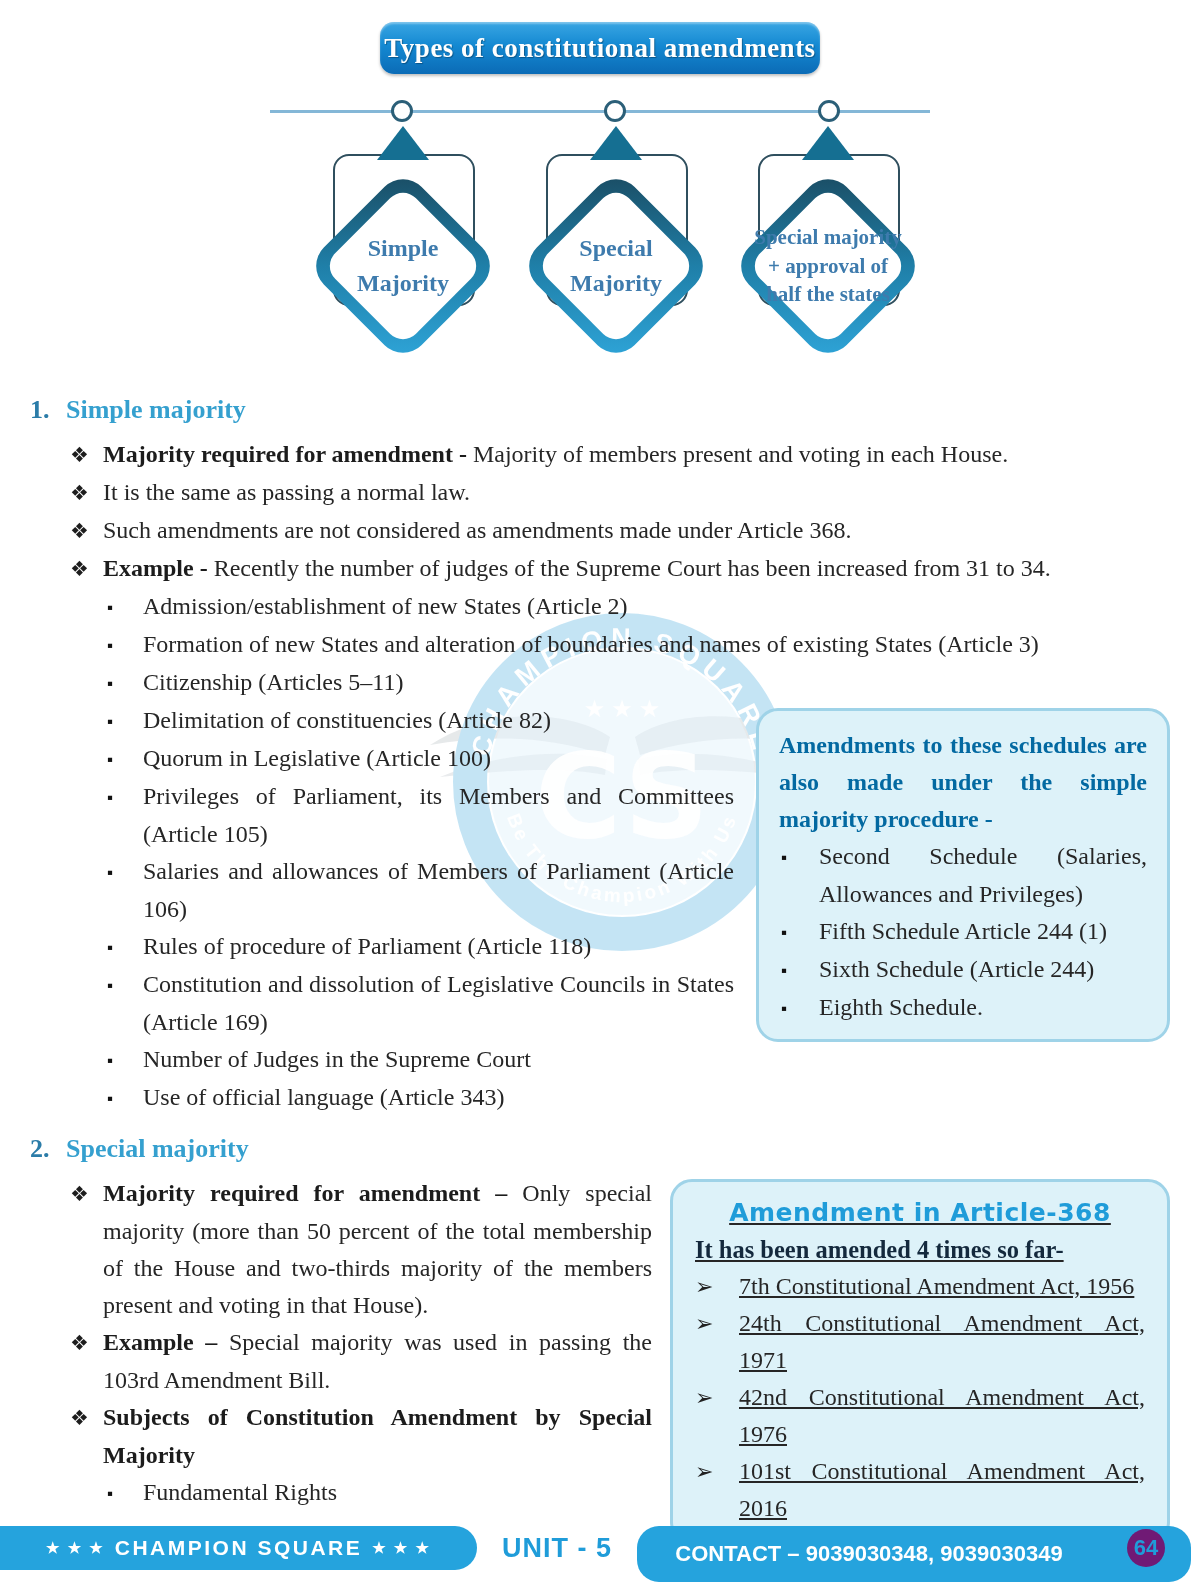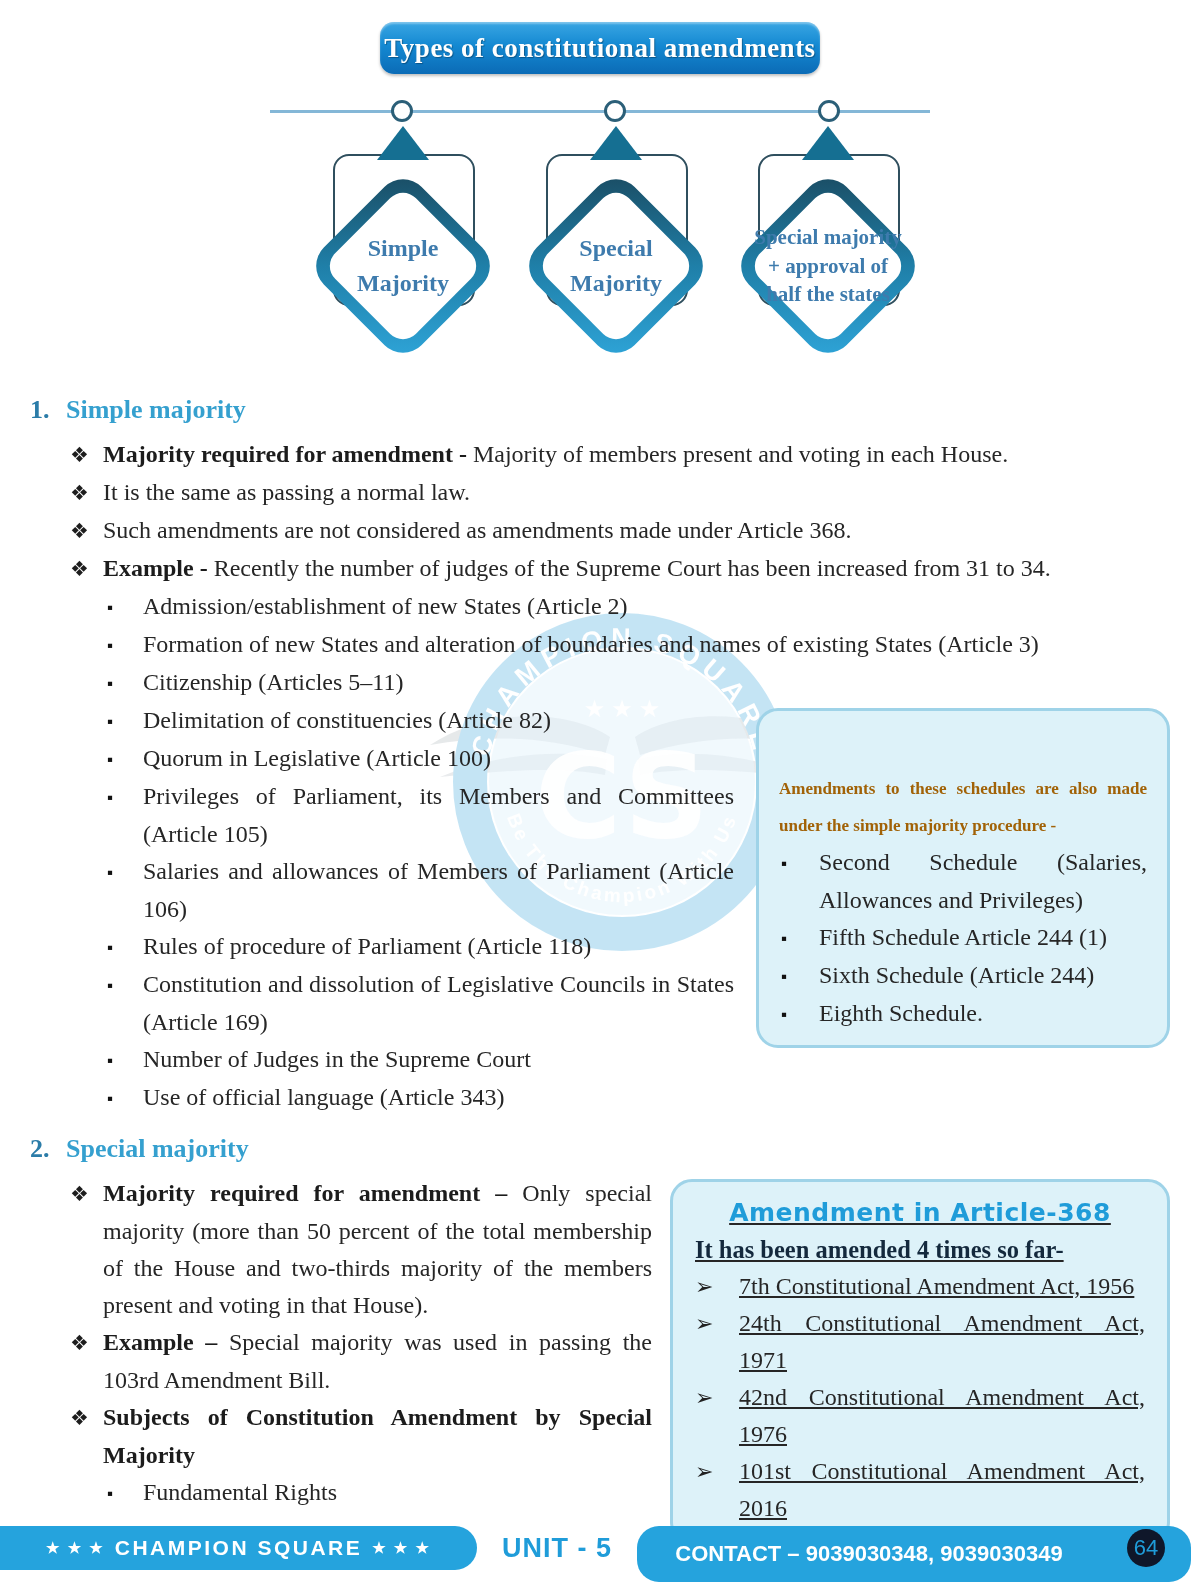--- a/index.html
+++ b/index.html
@@ -42,21 +42,21 @@
   .sec2 .sec-h{margin-top:14px;}
   .li{font-size:24px;line-height:37px;text-align:justify;}
   .l1{margin-left:73px;text-indent:-33px;}
   .l2{margin-left:113px;text-indent:-36px;}
   .mk1{display:inline-block;width:33px;text-indent:0;font-size:21px;color:#1d1d1d;}
   .mk2{display:inline-block;width:36px;text-indent:0;font-size:17px;color:#111;vertical-align:1px;}
   .li b{font-weight:bold;color:#1c1c1c;}
   
   .cbox{background:#DDF2F9;border:3px solid #9FD3E8;border-radius:22px;}
   .box1{float:right;width:368px;margin:6px 0 10px 22px;padding:16px 20px 12px 20px;}
-  .box1-title{font-weight:bold;font-size:17px;line-height:37px;color:#a16207;text-align:justify;margin-top:43px;}
+  .box1-title{font-weight:bold;font-size:24px;line-height:37px;color:#0369a1;text-align:justify;}
   .box1 .li{margin-top:0;}
   .box1 .l2{margin-left:40px;text-indent:-38px;}
   .box1 .mk2{width:38px;}
   .box2{float:right;width:450px;margin:4px 0 8px 18px;padding:10px 22px 14px 22px;text-decoration:underline;}
   .box2-title{text-align:center;font-family:"DejaVu Sans",sans-serif;font-weight:bold;
               font-size:25px;color:#1F9CD9;letter-spacing:.5px;margin:6px 0 4px 0;}
   .box2-sub{font-weight:bold;font-size:24.5px;line-height:37px;color:#14293D;}
   .box2 .l2{margin-left:44px;text-indent:-44px;}
   .mk3{display:inline-block;width:44px;text-indent:0;font-size:22px;color:#222;}
   
@@ -67,22 +67,22 @@
   .f-left .brand{font-size:21px;letter-spacing:2.5px;margin:0 10px;}
   .f-left .stars{font-size:15px;letter-spacing:2px;}
   .f-unit{position:absolute;left:477px;top:0;width:160px;height:44px;line-height:44px;
           text-align:center;font-family:"Liberation Sans",sans-serif;font-weight:bold;
           font-size:27px;color:#1F9CD9;letter-spacing:1px;}
   .f-right{position:absolute;left:637px;top:0;width:554px;height:56px;background:#25A3DD;
            border-radius:22px;display:flex;align-items:center;justify-content:center;
            padding-right:90px;box-sizing:border-box;color:#fff;
            font-family:"Liberation Sans",sans-serif;font-weight:bold;font-size:22px;}
   .f-page{position:absolute;right:26px;top:3px;width:38px;height:38px;border-radius:50%;
-          background:#0f172a;color:#1F9CD9;font-family:"Liberation Sans",sans-serif;
-          font-weight:normal;font-size:22px;display:flex;align-items:center;justify-content:center;}
+          background:#701a75;color:#1F9CD9;font-family:"Liberation Sans",sans-serif;
+          font-weight:bold;font-size:22px;display:flex;align-items:center;justify-content:center;}
   .clear{clear:both;}
 </style>
 </head>
 <body>
 
 <div class="page">
 
   <svg class="wm" viewBox="0 0 395 395">
     <path d="M5,160 C70,118 150,128 185,152 L180,170 C120,150 60,150 5,160 Z" fill="#ADB6BC" opacity="0.5"></path>
     <path d="M15,192 C75,167 140,164 182,174 L180,190 C130,180 70,187 15,192 Z" fill="#ADB6BC" opacity="0.45"></path>

